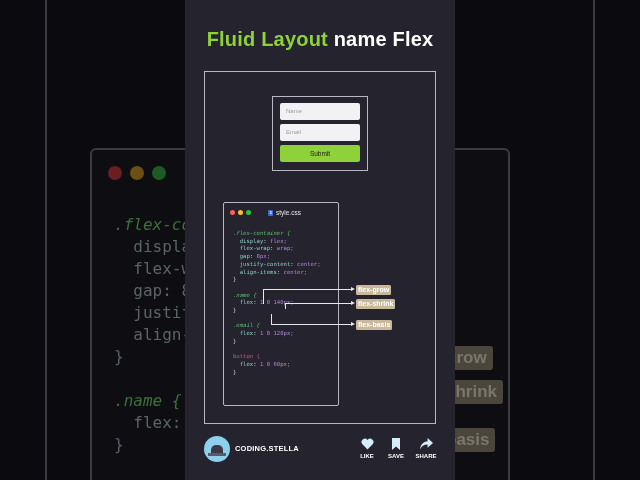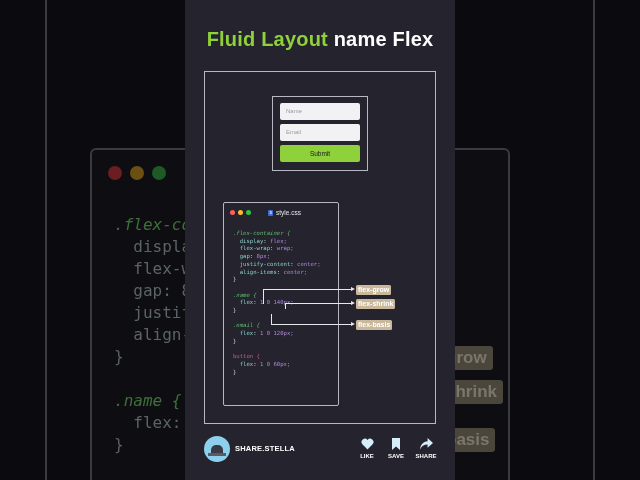--- a/index.html
+++ b/index.html
@@ -188,21 +188,21 @@
   <div class="ann-arrow" style="left:166px; top:322px;"></div>
 
   <div class="tag" style="left:171px; top:285px;">flex-grow</div>
   <div class="tag" style="left:171px; top:299px;">flex-shrink</div>
   <div class="tag" style="left:171px; top:320px;">flex-basis</div>
 
   <div class="avatar">
     <div class="laptop"></div>
     <div class="desk"></div>
   </div>
-  <div class="handle">SHARE.STELLA</div>
+  <div class="handle">CODING.STELLA</div>
 
   <div class="action" style="left:167px;">
     <svg width="13" height="12" viewBox="0 0 24 22">
         <path d="M12 21 L2.5 11.5 A5.5 5.5 0 0 1 12 3.5 A5.5 5.5 0 0 1 21.5 11.5 Z" fill="#d6eefa"></path>
       </svg>
     <div class="lbl">LIKE</div>
   </div>
   <div class="action" style="left:196px;">
     <svg width="10" height="12" viewBox="0 0 20 24">
         <path d="M2 0 H18 V24 L10 17 L2 24 Z" fill="#d6eefa"></path>

